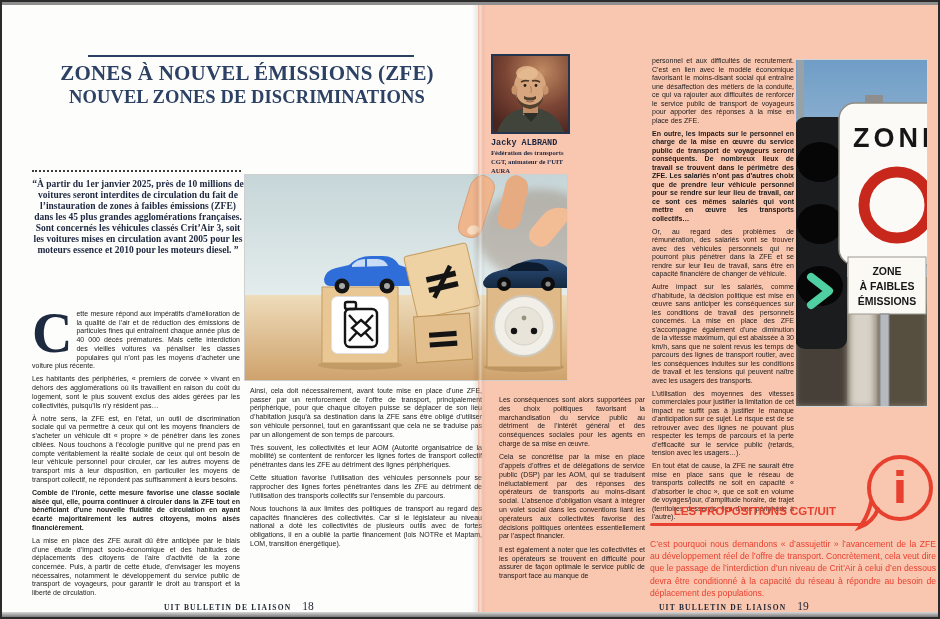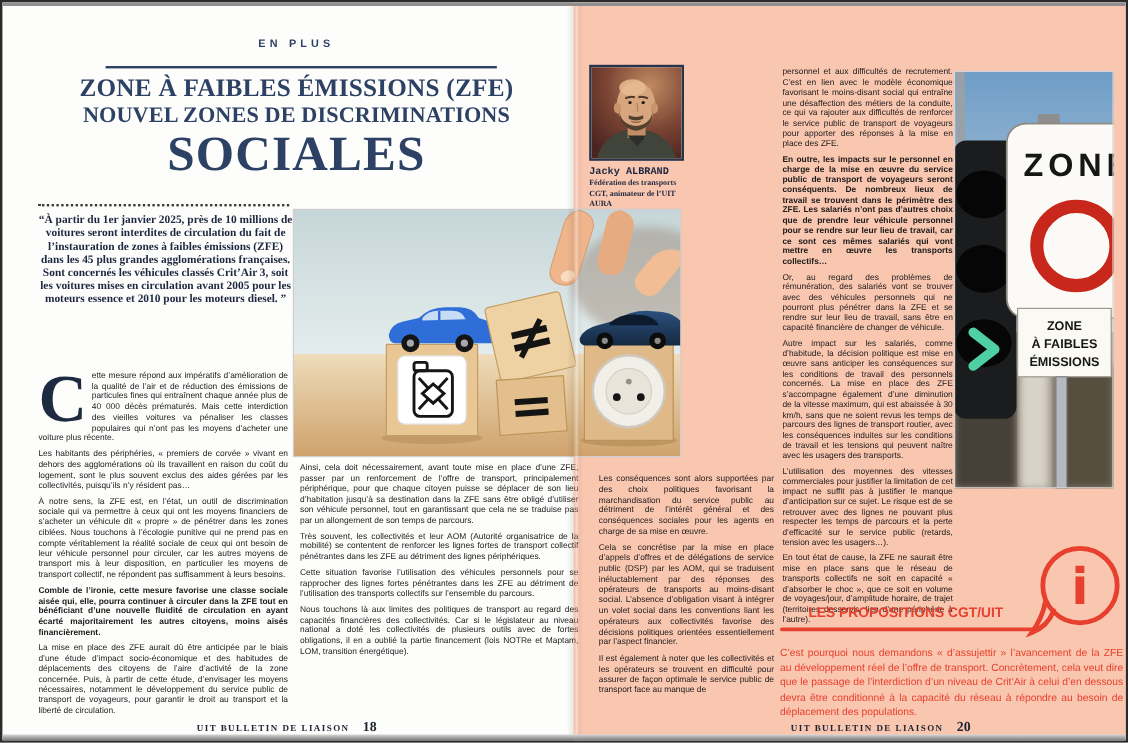--- a/index.html
+++ b/index.html
@@ -53,36 +53,34 @@
               font-weight:700;font-size:11.5px;color:#e8402e;z-index:2;}
   .prop-rule{position:absolute;left:648px;top:521px;width:212px;height:3px;background:#e8402e;border-radius:2px;z-index:2;}
   .prop-bubble{position:absolute;left:852px;top:446px;width:84px;height:86px;z-index:2;}
   .prop-body{position:absolute;left:648px;top:536px;width:286px;font-size:8.6px;line-height:12.2px;
              text-align:justify;color:#e8402e;z-index:2;}
 
   
   .footer{position:absolute;top:598px;display:flex;align-items:baseline;z-index:7;
           font-family:"Liberation Serif",serif;color:#1d2433;}
   .footer .lbl{font-weight:700;font-size:7.5px;letter-spacing:1.2px;}
-  .footer .num{font-weight:700;font-size:11.5px;margin-left:11px;}
+  .footer .num{font-weight:400;font-size:11.5px;margin-left:11px;}
   #footer-left{left:162px;} #footer-right{left:657px;}
 </style>
 </head>
 <body>
 
 <div class="stage">
   <div class="salmon"></div>
   <div class="band-top"></div>
   <div class="band-bottom"></div>
 
-  <div class="kicker">EN PLUS</div>
   <div class="title-rule"></div>
-  <div class="ttl t1">ZONE À FAIBLES ÉMISSIONS (ZFE)</div>
+  <div class="ttl t1">ZONES À NOUVEL ÉMISSIONS (ZFE)</div>
   <div class="ttl t2">NOUVEL ZONES DE DISCRIMINATIONS</div>
-  <div class="ttl t3">SOCIALES</div>
 
   <div class="quote-dots"></div>
   <div class="quote">“À partir du 1er janvier 2025, près de 10 millions de voitures seront interdites de circulation du fait de l’instauration de zones à faibles émissions (ZFE) dans les 45 plus grandes agglomérations françaises. Sont concernés les véhicules classés Crit’Air 3, soit les voitures mises en circulation avant 2005 pour les moteurs essence et 2010 pour les moteurs diesel. ”</div>
 
   <div class="col" id="col1">
     <p><span class="dropcap">C</span><span>ette mesure répond aux impératifs d’amélioration de la qualité de l’air et de réduction des émissions de particules fines qui entraînent chaque année plus de 40 000 décès prématurés. Mais cette interdiction des vieilles voitures va pénaliser les classes populaires qui n’ont pas les moyens d’acheter une voiture plus récente.</span></p>
     <p>Les habitants des périphéries, « premiers de corvée » vivant en dehors des agglomérations où ils travaillent en raison du coût du logement, sont le plus souvent exclus des aides gérées par les collectivités, puisqu’ils n’y résident pas…</p>
     <p>À notre sens, la ZFE est, en l’état, un outil de discrimination sociale qui va permettre à ceux qui ont les moyens financiers de s’acheter un véhicule dit « propre » de pénétrer dans les zones ciblées. Nous touchons à l’écologie punitive qui ne prend pas en compte véritablement la réalité sociale de ceux qui ont besoin de leur véhicule personnel pour circuler, car les autres moyens de transport mis à leur disposition, en particulier les moyens de transport collectif, ne répondent pas suffisamment à leurs besoins.</p>
     <p class="bold">Comble de l’ironie, cette mesure favorise une classe sociale aisée qui, elle, pourra continuer à circuler dans la ZFE tout en bénéficiant d’une nouvelle fluidité de circulation en ayant écarté majoritairement les autres citoyens, moins aisés financièrement.</p>
     <p>La mise en place des ZFE aurait dû être anticipée par le biais d’une étude d’impact socio-économique et des habitudes de déplacements des citoyens de l’aire d’activité de la zone concernée. Puis, à partir de cette étude, d’envisager les moyens nécessaires, notamment le développement du service public de transport de voyageurs, pour garantir le droit au transport et la liberté de circulation.</p>
@@ -267,17 +265,17 @@
     <text x="46" y="55" text-anchor="middle" font-family="DejaVu Sans, sans-serif" font-size="42" font-weight="bold" fill="#e8402e">i</text>
   </svg>
   <div class="prop-body">C’est pourquoi nous demandons « d’assujettir » l’avancement de la ZFE au développement réel de l’offre de transport. Concrètement, cela veut dire que le passage de l’interdiction d’un niveau de Crit’Air à celui d’en dessous devra être conditionné à la capacité du réseau à répondre au besoin de déplacement des populations.</div>
 
   <div class="footer" id="footer-left">
     <span class="lbl">UIT BULLETIN DE LIAISON</span>
     <span class="num">18</span>
   </div>
   <div class="footer" id="footer-right">
     <span class="lbl">UIT BULLETIN DE LIAISON</span>
-    <span class="num">20</span>
+    <span class="num">19</span>
   </div>
 
   <div class="gutter"></div>
 </div>
 
 </body></html>

